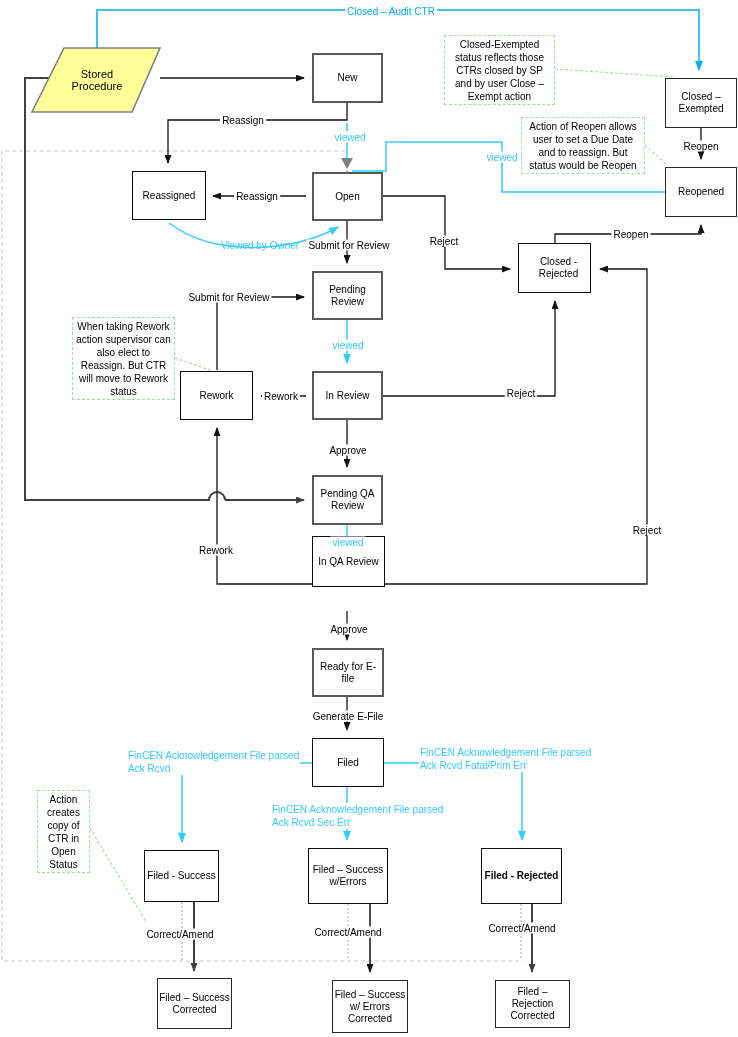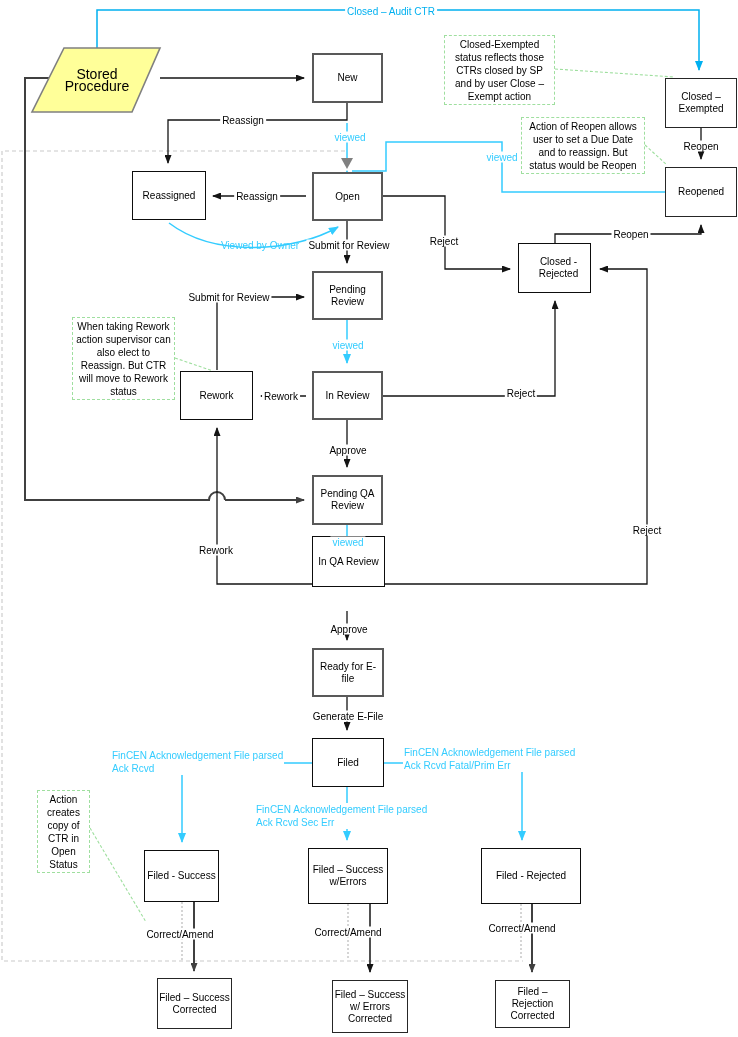--- a/index.html
+++ b/index.html
@@ -10,32 +10,32 @@
   #wires { position:absolute; left:0; top:0; width:738px; height:1037px; }
   .node {
     position:absolute; background:#fff; border:1.2px solid #0d0d0d;
     display:flex; align-items:center; justify-content:center; text-align:center;
     font-size:10px; line-height:12px; box-sizing:border-box; padding:1px;
   }
   .node.thick { border:2.2px solid #595959; }
   .node.mid   { border:1.6px solid #262626; }
   .sp-label {
     position:absolute; transform:translate(-50%,-50%); text-align:center;
-    font-size:14px; line-height:12px; width:80px;
+    font-size:11px; line-height:12px; width:80px;
   }
   .edge-label {
     position:absolute; transform:translate(-50%,-50%); background:#fff;
     font-size:10px; line-height:11px; white-space:nowrap; padding:0 2px;
   }
   .edge-label.cyan { color:#33CCFF; }
   .edge-label.cyand { color:#00B0F0; }
   .edge-label.nobg { background:transparent; }
   .ml-label {
     position:absolute; font-size:10px; line-height:13px; color:#33CCFF;
-    background:#fff; white-space:nowrap; padding:0 1px;
+    background:#fff; white-space:nowrap; padding:0 1px;margin-left:16px;
   }
   .ml-label span { display:block; }
   .note {
     position:absolute; border:1.2px dashed #9FDF9F; background:#fff;
     font-size:10px; line-height:13px; text-align:center; box-sizing:border-box;
     display:flex; align-items:center; justify-content:center; padding:2px;
   }
 </style>
 </head>
 <body>
@@ -128,21 +128,21 @@
   <div class="node" style="left:518px; top:243px; width:73px; height:50px;padding-left:9px;">Closed - Rejected</div>
   <div class="node thick" style="left:312px; top:271px; width:71px; height:49px;">Pending Review</div>
   <div class="node" style="left:180px; top:371px; width:73px; height:49px;">Rework</div>
   <div class="node thick" style="left:312px; top:371px; width:71px; height:49px;">In Review</div>
   <div class="node thick" style="left:312px; top:475px; width:71px; height:50px;">Pending QA Review</div>
   <div class="node" style="left:312px; top:536px; width:73px; height:51px;">In QA Review</div>
   <div class="node thick" style="left:312px; top:648px; width:72px; height:49px;">Ready for E-file</div>
   <div class="node" style="left:312px; top:738px; width:72px; height:49px;">Filed</div>
   <div class="node" style="left:144px; top:850px; width:75px; height:52px;">Filed - Success</div>
   <div class="node" style="left:308px; top:848px; width:80px; height:56px;">Filed – Success w/Errors</div>
-  <div class="node" style="left:481px; top:848px; width:100px; height:56px;">Filed - Rejected</div>
+  <div class="node" style="left:481px; top:848px; width:81px; height:56px;font-weight:bold;">Filed - Rejected</div>
   <div class="node mid" style="left:157px; top:978px; width:75px; height:51px;">Filed – Success Corrected</div>
   <div class="node mid" style="left:332px; top:980px; width:76px; height:53px;">Filed – Success w/ Errors Corrected</div>
   <div class="node mid" style="left:495px; top:980px; width:75px; height:48px;">Filed – Rejection Corrected</div>
 
   <div class="note" style="left:444px; top:35px;  width:111px; height:70px;">Closed-Exempted status reflects those CTRs closed by SP and by user Close – Exempt action</div>
   <div class="note" style="left:521px; top:117px; width:124px; height:57px;">Action of Reopen allows user to set a Due Date and to reassign. But status would be Reopen</div>
   <div class="note" style="left:72px;  top:317px; width:103px; height:83px;">When taking Rework action supervisor can also elect to Reassign. But CTR will move to Rework status</div>
   <div class="note" style="left:37px;  top:790px; width:53px;  height:83px;">Action creates copy of CTR in Open Status</div>
 
   <div class="edge-label cyand" style="left:391px; top:11px;">Closed – Audit CTR</div>

